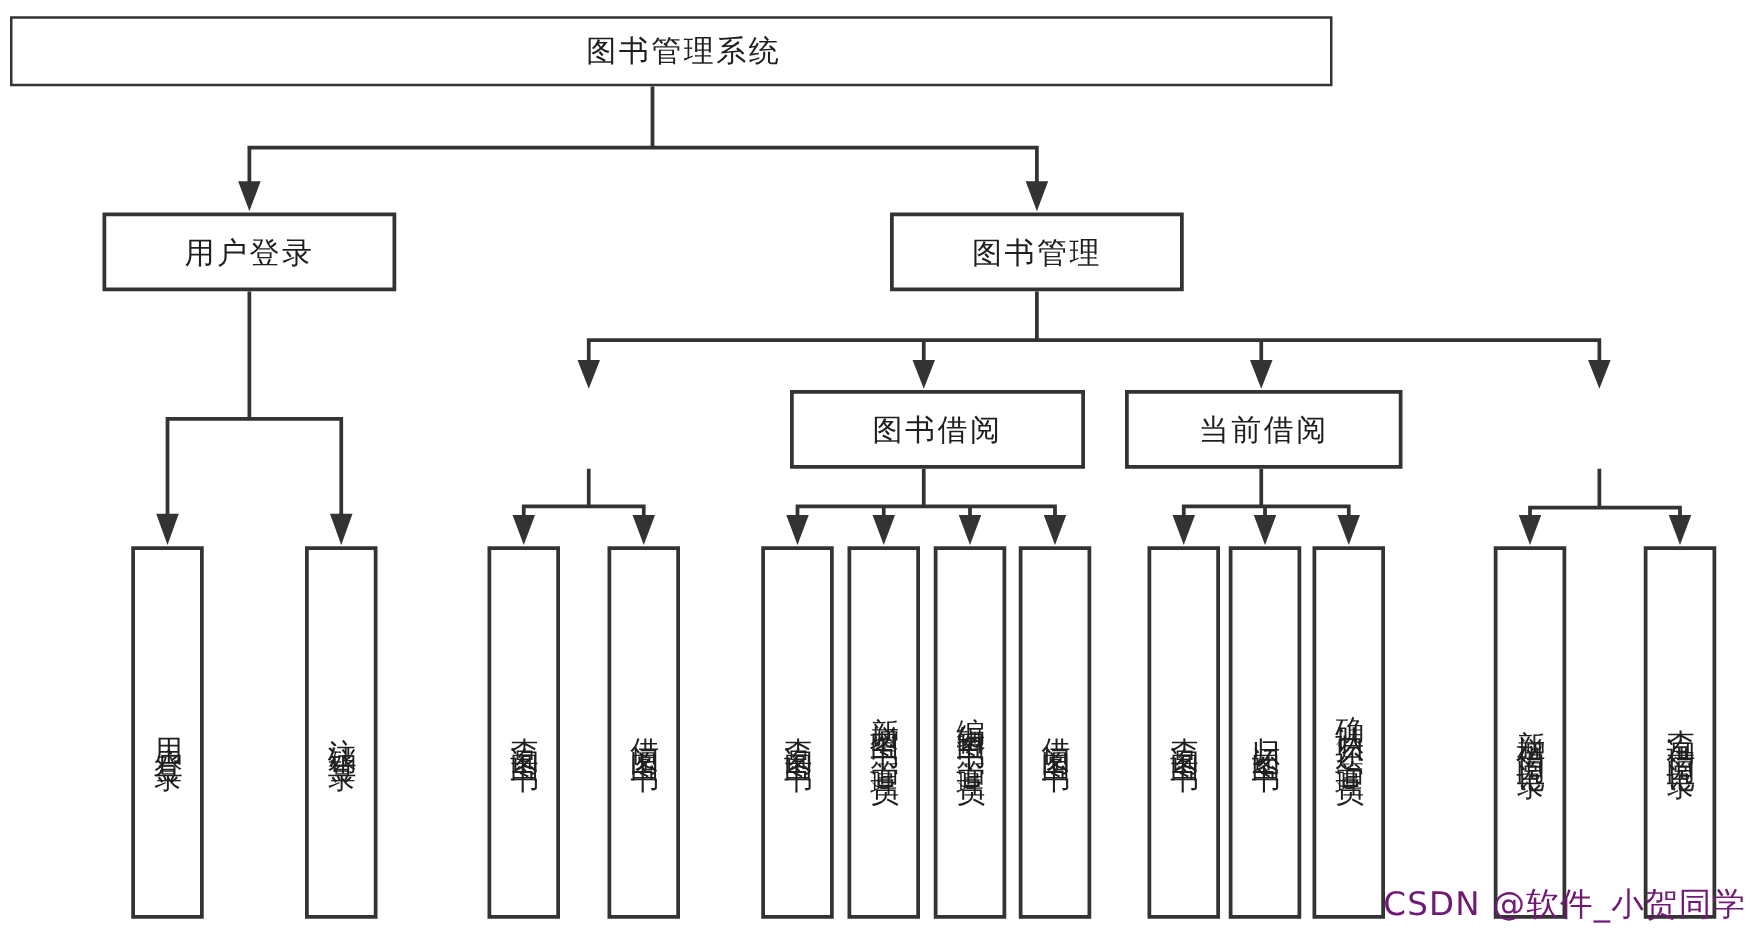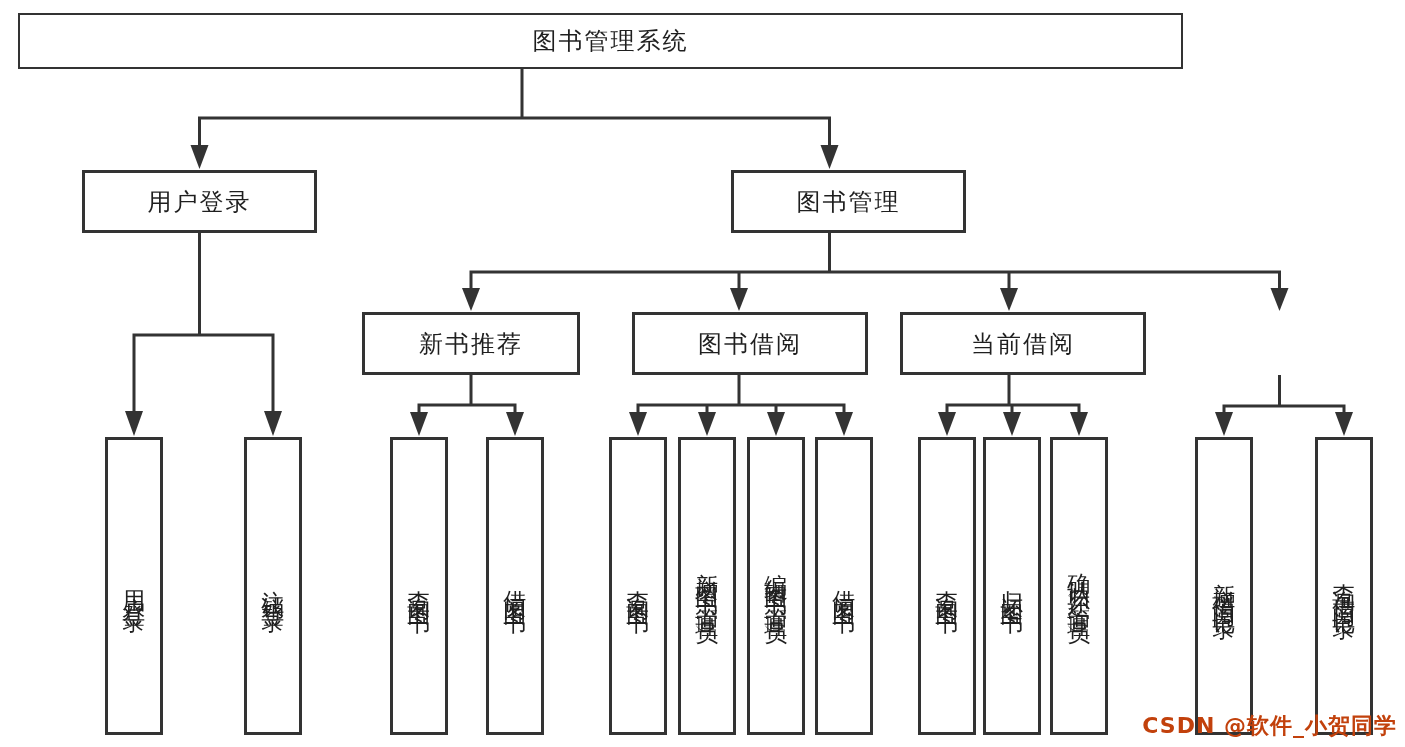--- a/index.html
+++ b/index.html
@@ -18,21 +18,21 @@
   .root-node{ border-width:2px; }
   .l2-node{ top:170px; width:235px; height:63px; }
   .l3-node{ top:312px; height:63px; }
   .v-node{ top:437px; width:58px; height:298px; }
   .vtext{
     writing-mode:vertical-rl; text-orientation:mixed;
     font-size:23px; letter-spacing:7px; line-height:1.15; white-space:nowrap;
   }
   .watermark{
     position:absolute; right:8px; bottom:6px; z-index:2;
-    font-size:22px; letter-spacing:1px; color:#c2410c; white-space:nowrap;font-weight:bold;
+    font-size:26px; letter-spacing:1px; color:#701a75; white-space:nowrap;
   }
 </style>
 </head>
 <body>
 
 <div class="canvas">
 
   <svg class="connectors" width="1405" height="747" viewBox="0 0 1405 747">
 
     <g stroke="#333333" stroke-width="3" fill="none">
@@ -76,38 +76,35 @@
     <polygon fill="#333333" points="1003,412 1021,412 1012,436"></polygon>
     <polygon fill="#333333" points="1070,412 1088,412 1079,436"></polygon>
 
     <g stroke="#333333" stroke-width="3" fill="none">
       <path d="M1279.5,375 V406 M1222.5,406 H1345.5 M1224,407.5 V415 M1344,407.5 V415"></path>
     </g>
     <polygon fill="#333333" points="1215,412 1233,412 1224,436"></polygon>
     <polygon fill="#333333" points="1335,412 1353,412 1344,436"></polygon>
   </svg>
 
-  <div class="node h-node root-node" style="left:18px; top:13px; width:1165px; height:56px;padding-left:20px;">
+  <div class="node h-node root-node" style="left:8px; top:13px; width:1058px; height:56px;padding-left:20px;">
     <span>图书管理系统</span>
   </div>
 
   <div class="node h-node l2-node" style="left:82px;">
     <span>用户登录</span>
   </div>
-  <div class="node h-node l2-node" style="left:731px;">
+  <div class="node h-node l2-node" style="left:712px;">
     <span>图书管理</span>
   </div>
 
-  <div class="node h-node l3-node" style="left:362px; width:218px;">
-    <span>新书推荐</span>
-  </div>
   <div class="node h-node l3-node" style="left:632px; width:236px;">
     <span>图书借阅</span>
   </div>
-  <div class="node h-node l3-node" style="left:900px; width:246px;">
+  <div class="node h-node l3-node" style="left:900px; width:222px;">
     <span>当前借阅</span>
   </div>
 
   <div class="node v-node" style="left:105px;">
     <span class="vtext">用户登录</span>
   </div>
   <div class="node v-node" style="left:244px;">
     <span class="vtext">注销登录</span>
   </div>
 

